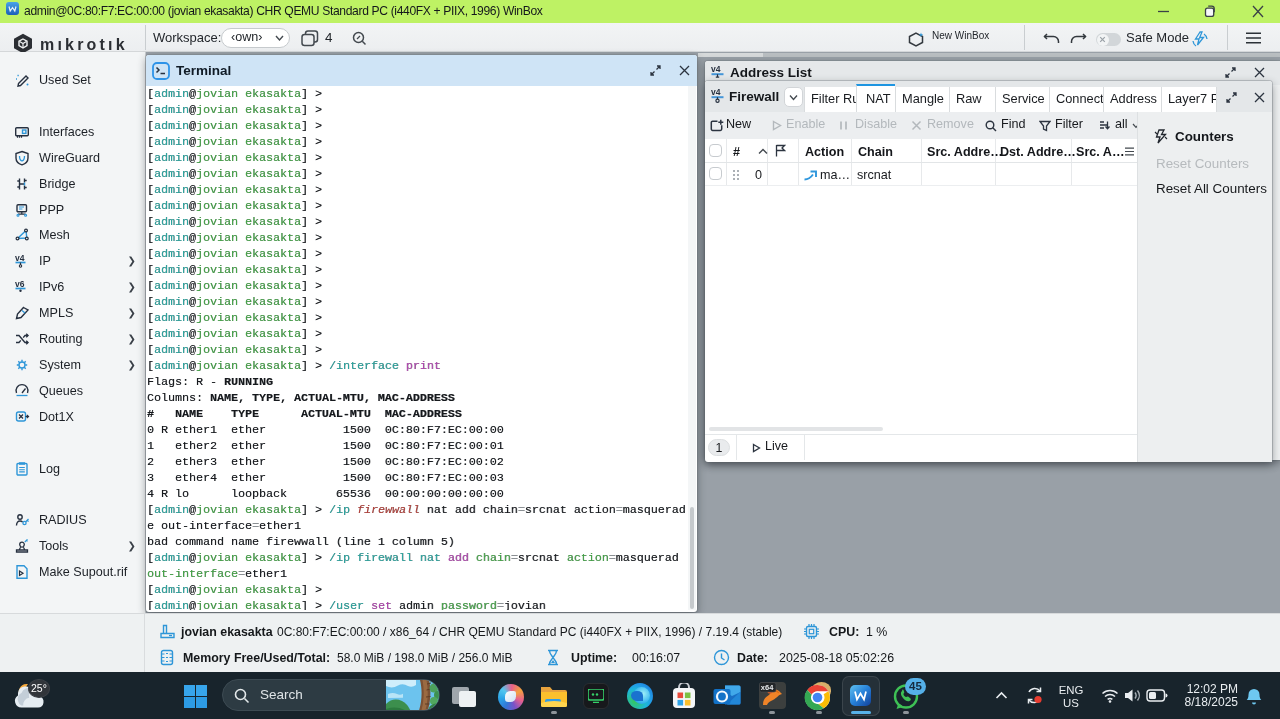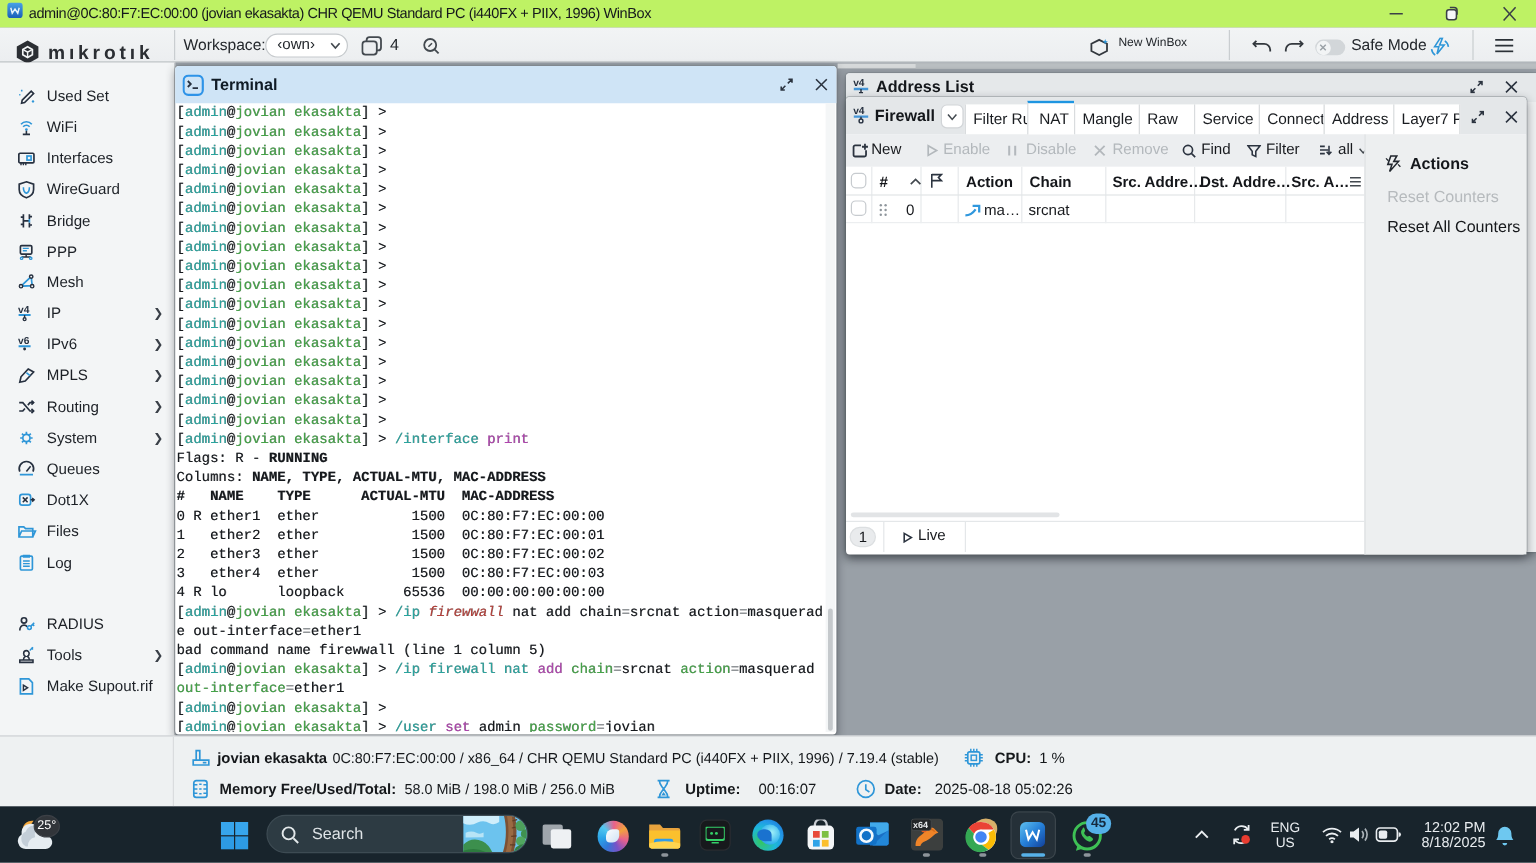--- a/index.html
+++ b/index.html
@@ -142,28 +142,20 @@
 
   <div class="abs" id="sidebar">
     <div class="mi" style="top:15px">
         <svg class="ic" viewBox="0 0 18 18">
           <path d="M5.5 12.5 L13 5 L15 7 L7.5 14.5 L5 15 Z" fill="none" stroke="#273140" stroke-width="1.4"></path>
           <path d="M4.5 4.5 l1.2 0 M5.1 3.9 l0 1.2 M3 8 l1 0" stroke="#2e96d8" stroke-width="1.3"></path>
           <circle cx="14.5" cy="13.5" r="1" fill="#2e96d8"></circle>
         </svg>
         <div class="lb">Used Set</div>
       </div>
-    <div class="mi" style="top:40.9px">
-        <svg class="ic" viewBox="0 0 18 18">
-          <path d="M4.5 6.5 a6 6 0 0 1 9 0 M6.3 8.6 a3.6 3.6 0 0 1 5.4 0" fill="none" stroke="#2e96d8" stroke-width="1.4"></path>
-          <circle cx="9" cy="11" r="1.1" fill="#2e96d8"></circle>
-          <path d="M9 12 l0 3 M6 15 l6 0" stroke="#273140" stroke-width="1.3" fill="none"></path>
-        </svg>
-        <div class="lb">WiFi</div>
-      </div>
     <div class="mi" style="top:66.8px">
         <svg class="ic" viewBox="0 0 18 18">
           <rect x="2.7" y="4.7" width="12.6" height="8" fill="none" stroke="#273140" stroke-width="1.4" rx="1"></rect>
           <rect x="9.5" y="7" width="3.4" height="3.4" fill="none" stroke="#2e96d8" stroke-width="1.4"></rect>
           <path d="M4.5 12.7 l0 2 M6.5 12.7 l0 2 M8.5 12.7 l0 2" stroke="#273140" stroke-width="1.2"></path>
         </svg>
         <div class="lb">Interfaces</div>
       </div>
     <div class="mi" style="top:92.7px">
         <svg class="ic" viewBox="0 0 18 18">
@@ -249,26 +241,20 @@
         </svg>
         <div class="lb">Queues</div>
       </div>
     <div class="mi" style="top:351.7px">
         <svg class="ic" viewBox="0 0 18 18">
           <rect x="3.5" y="4" width="9" height="9" rx="2" fill="none" stroke="#2e96d8" stroke-width="1.4"></rect>
           <path d="M6 6.5 l4 4 M10 6.5 l-4 4" stroke="#273140" stroke-width="1.3"></path>
           <path d="M12.5 8.5 h3 M13.8 7 l1.7 1.5 -1.7 1.5" fill="none" stroke="#273140" stroke-width="1.2"></path>
         </svg>
         <div class="lb">Dot1X</div>
-      </div>
-    <div class="mi" style="top:377.6px">
-        <svg class="ic" viewBox="0 0 18 18">
-          <path d="M2.8 5 h4 l1.5 1.5 h6 v7 h-11.5 Z M2.8 13.5 L5 8.5 h11.5 l-2.2 5" fill="none" stroke="#2e96d8" stroke-width="1.4"></path>
-        </svg>
-        <div class="lb">Files</div>
       </div>
     <div class="mi" style="top:403.5px">
         <svg class="ic" viewBox="0 0 18 18">
           <rect x="4" y="3.5" width="10" height="11.5" rx="1" fill="none" stroke="#2e96d8" stroke-width="1.4"></rect>
           <path d="M6 3.5 h6" stroke="#2e96d8" stroke-width="2.5"></path>
           <path d="M6.2 7.5 h5.6 M6.2 9.7 h5.6 M6.2 11.9 h5.6" stroke="#2e96d8" stroke-width="1.1"></path>
         </svg>
         <div class="lb">Log</div>
       </div>
     <div class="mi" style="top:455.3px">
@@ -433,21 +419,21 @@
           <path d="M1.5 1.5 L7.5 5 L1.5 8.5 Z" fill="none" stroke="#2c3440" stroke-width="1.3"></path>
         </svg>
       <div class="abs" style="left:60px;top:4px;font-size:12.6px;color:#17191d">Live</div>
       <div class="abs" style="left:99px;top:0;width:1px;height:25px;background:#e4e7e9"></div>
     </div>
     <div class="abs" id="fwpanel">
       <svg class="abs" style="left:16px;top:17px" width="14" height="15" viewBox="0 0 14 15">
           <path d="M5 1 h5 L7.5 5.5 h4 L4 14 L6 8 H2.5 Z" fill="none" stroke="#22272e" stroke-width="1.3"></path>
           <path d="M1 3 l2 2 M13 10 l-2-2" stroke="#22272e" stroke-width="1.1"></path>
         </svg>
-      <div class="abs" style="left:37px;top:17px;font-size:13.4px;font-weight:bold;color:#14171b">Actions</div>
+      <div class="abs" style="left:37px;top:17px;font-size:13.4px;font-weight:bold;color:#14171b">Counters</div>
       <div class="abs" style="left:18px;top:44px;font-size:13.4px;color:#b6babd">Reset Counters</div>
       <div class="abs" style="left:18px;top:69px;font-size:13.4px;color:#17191c">Reset All Counters</div>
     </div>
   </div>
 
   <div class="win" id="term">
     <div class="abs" id="termbar"></div>
     <svg class="abs" style="left:6px;top:7px" width="18" height="18" viewBox="0 0 18 18">
         <rect x="1" y="1" width="16" height="16" rx="4" fill="none" stroke="#2e93e8" stroke-width="1.8"></rect>
         <path d="M4.5 5.5 L7 8 L4.5 10.5" fill="none" stroke="#273140" stroke-width="1.5"></path>

